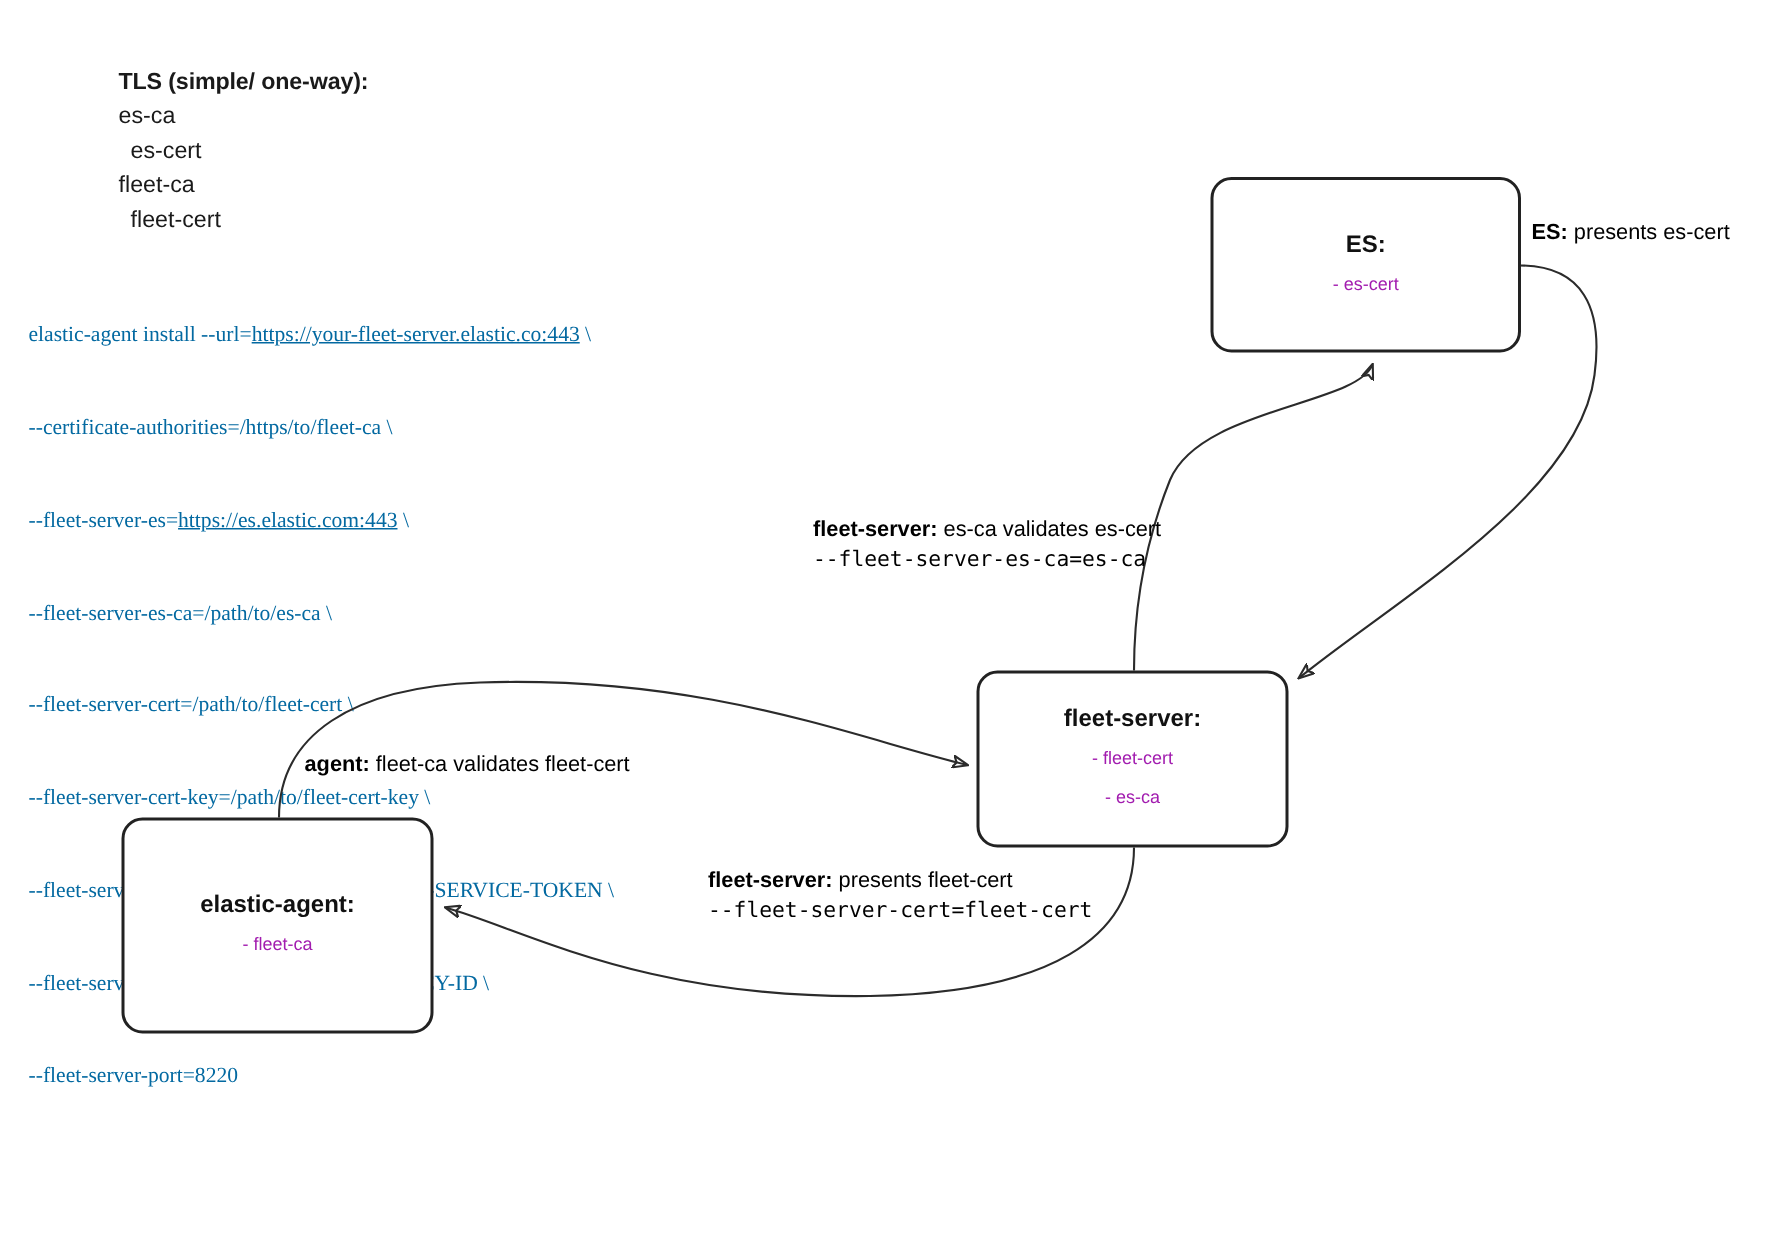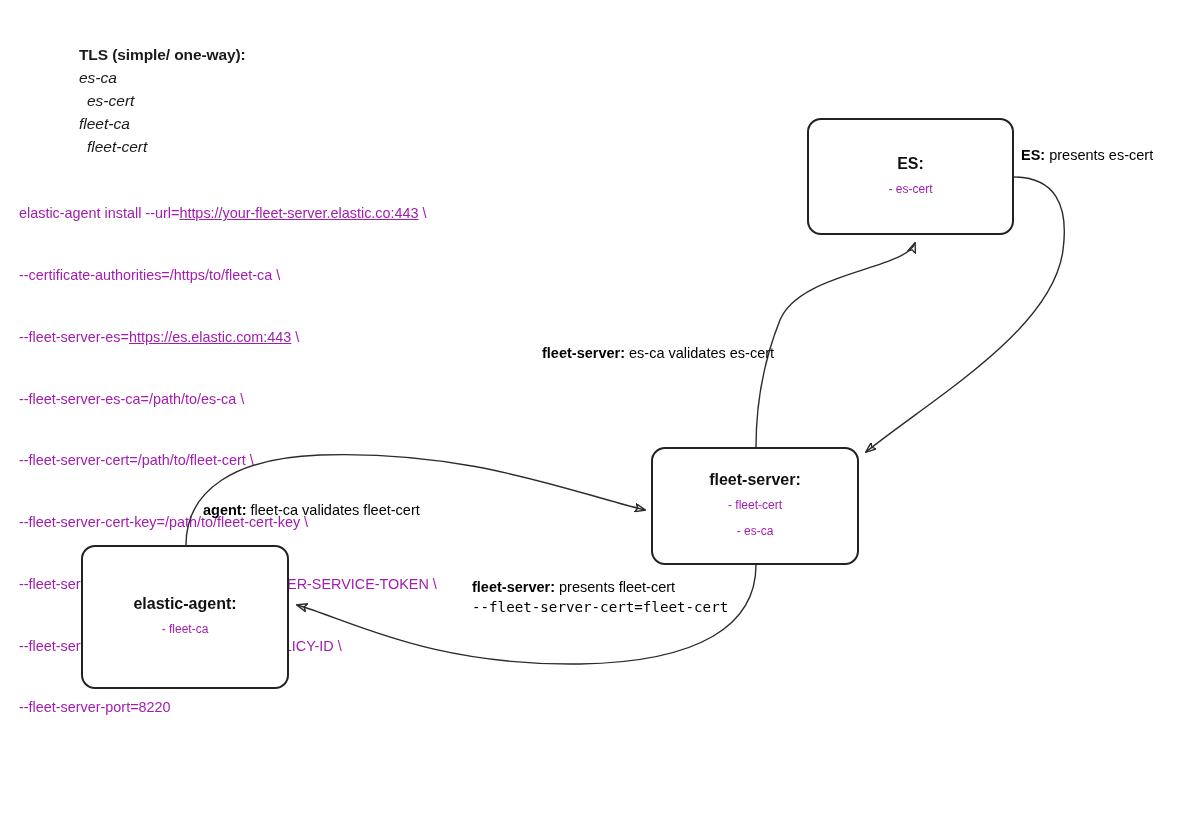--- a/index.html
+++ b/index.html
@@ -27,32 +27,32 @@
     top: 7px;
     font-size: 15.5px;
     line-height: 23px;
     color: #1a1a1a;
   }
   #legend .legend-title {
     font-weight: bold;
     letter-spacing: -0.1px;
     margin-top: 36px;
   }
-  #legend .legend-row { white-space: pre; font-style: italic; }
+  #legend .legend-row { white-space: pre; }
   #legend .legend-indent { padding-left: 8px; }
 
   
   #code-block {
     position: absolute;
     left: 19px;
-    top: 162px;
-    font-family: Liberation Sans, sans-serif;
+    top: 172px;
+    font-family: Liberation Serif, serif;
     font-size: 14.4px;
     line-height: 20.6px;
-    color: #a21caf;
+    color: #0369a1;
     white-space: pre;
   }
   #code-block .code-line { white-space: pre; }
   #code-block .u { text-decoration: underline; }
 
   
   .node {
     position: absolute;
     box-sizing: border-box;
     border: 2px solid #222222;
@@ -174,20 +174,21 @@
     <div class="node-title">elastic-agent:</div>
     <div class="node-line">- fleet-ca</div>
   </div>
 
   <div class="edge-label" id="label-es-presents">
     <div class="lbl-sans"><b>ES:</b><span> presents es-cert</span></div>
   </div>
 
   <div class="edge-label" id="label-fs-validates">
     <div class="lbl-sans"><b>fleet-server:</b><span> es-ca validates es-cert</span></div>
+    <div class="lbl-mono">--fleet-server-es-ca=es-ca</div>
   </div>
 
   <div class="edge-label" id="label-agent-valid">
     <div class="lbl-sans"><b>agent:</b><span> fleet-ca validates fleet-cert</span></div>
   </div>
 
   <div class="edge-label" id="label-fs-presents">
     <div class="lbl-sans"><b>fleet-server:</b><span> presents fleet-cert</span></div>
     <div class="lbl-mono">--fleet-server-cert=fleet-cert</div>
   </div>

